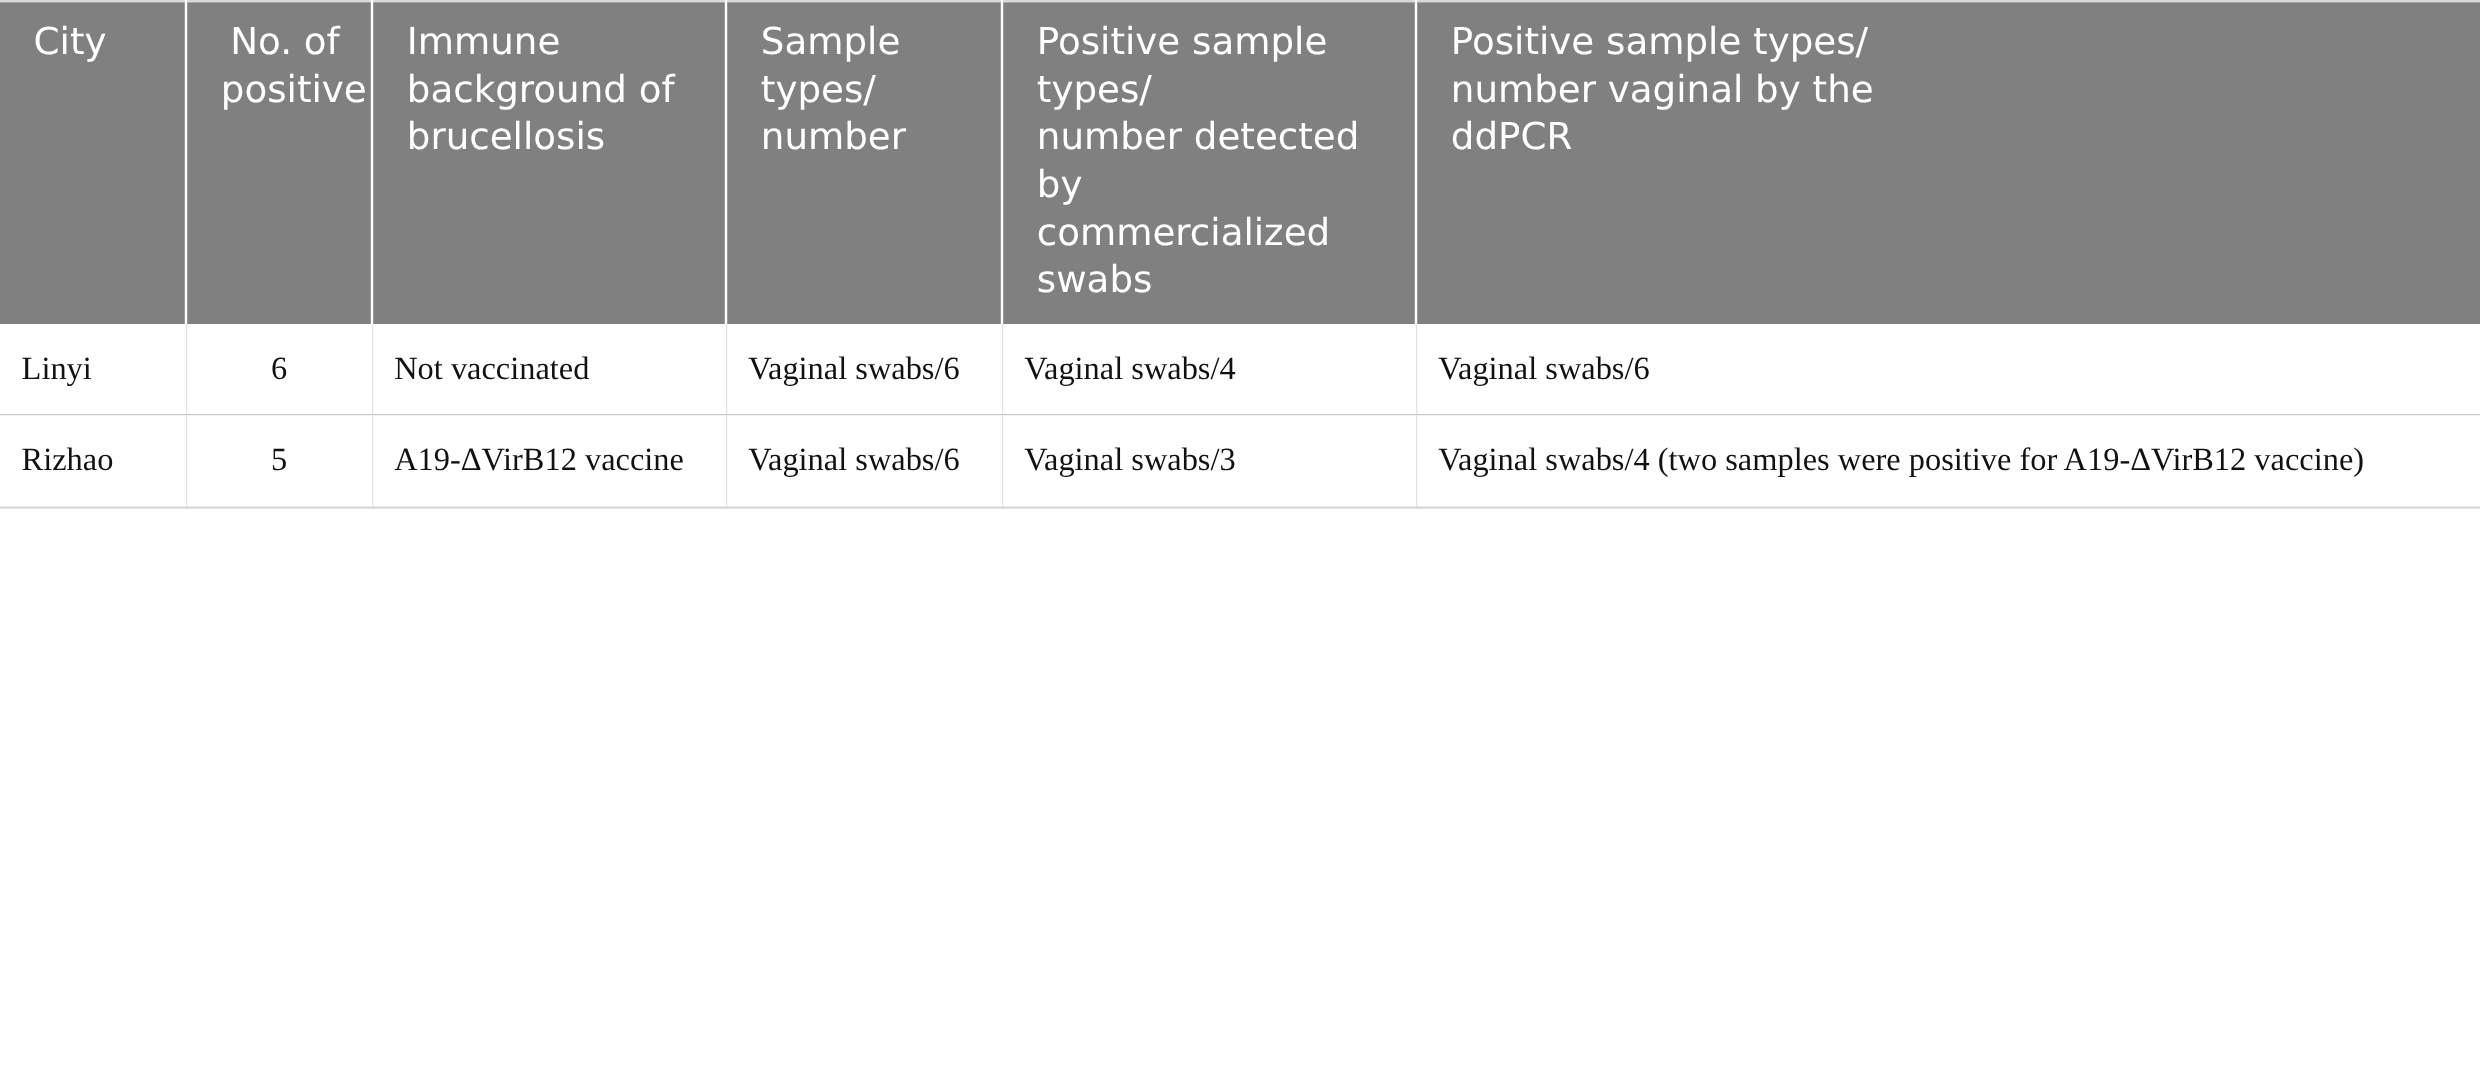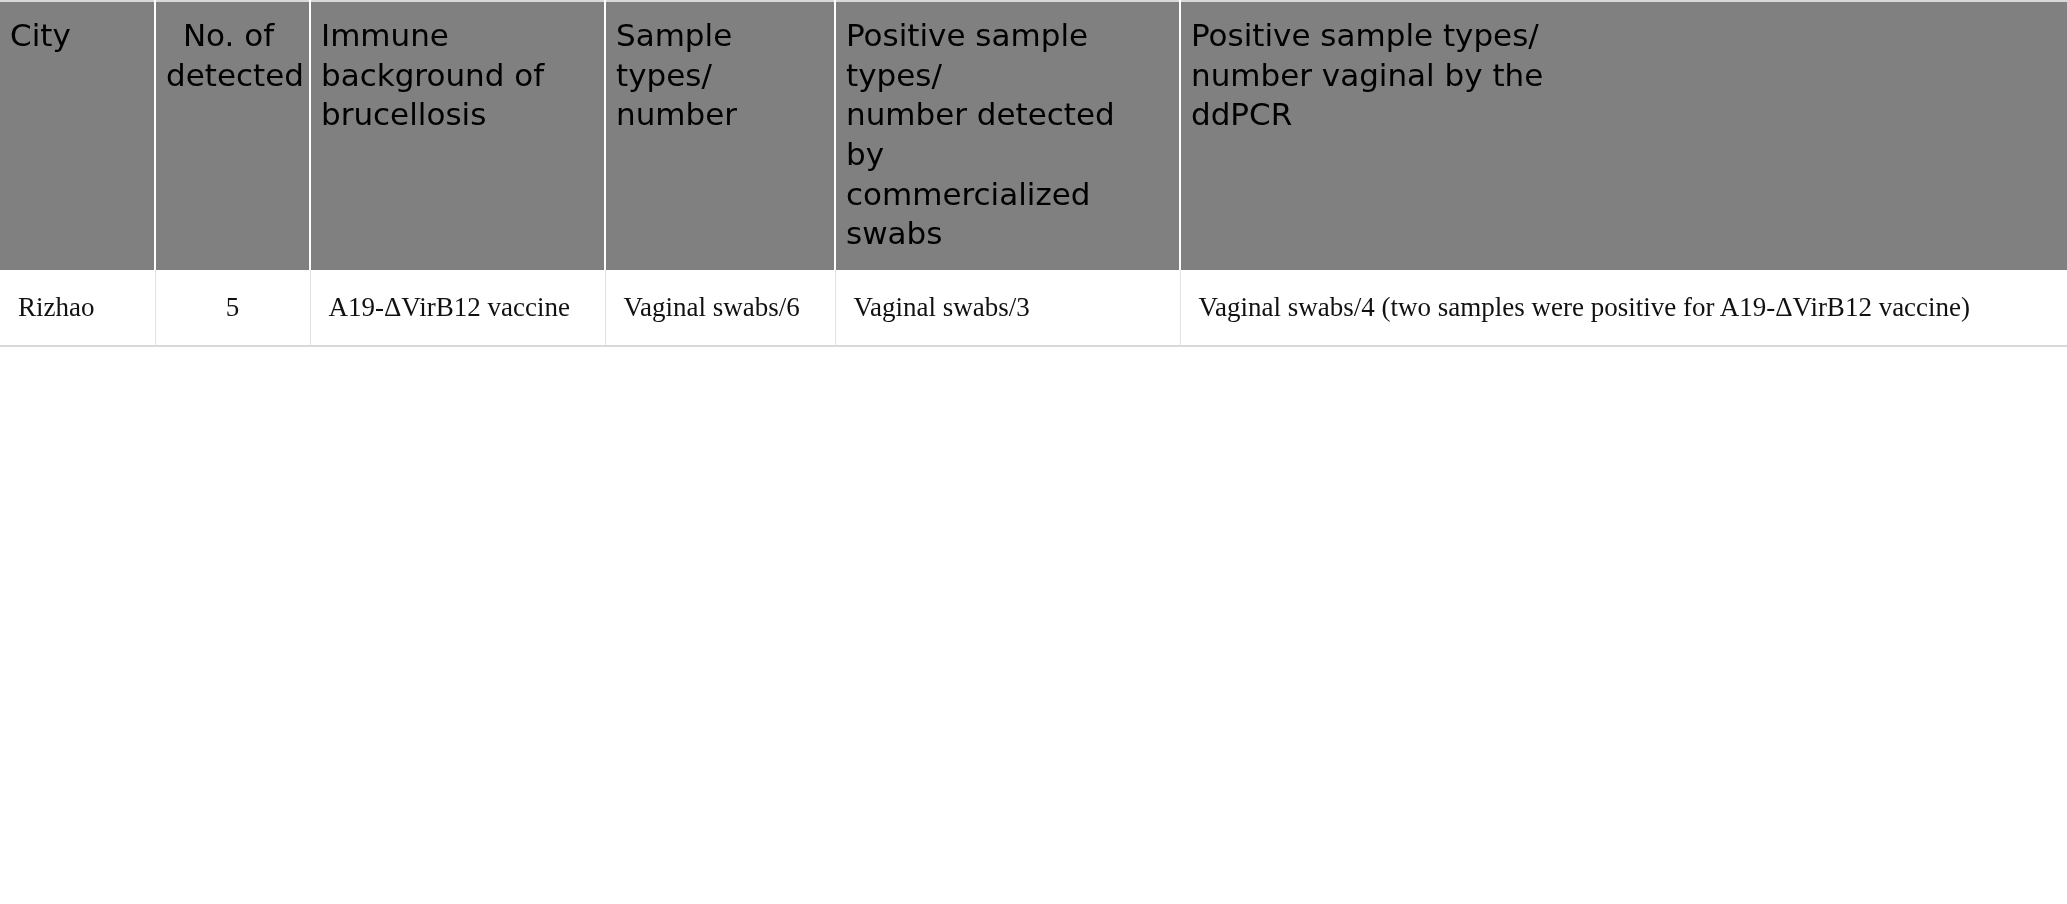--- a/index.html
+++ b/index.html
@@ -27,28 +27,28 @@
     border-top: 2px solid #d9d9d9;
     border-bottom: 2px solid #d9d9d9;
   }
 
   
   thead tr {
     background: #808080;
   }
   thead th {
     background: #808080;
-    color: #000000;
+    color: #ffffff;
     font-family: "DejaVu Sans", "Liberation Sans", sans-serif;
     font-weight: 400;
     font-size: 31px;
     line-height: 1.28;
     text-align: left;
     vertical-align: top;
-    padding: 14px 18px 16px 10px;
+    padding: 14px 18px 16px 28px;
     border-right: 2px solid #ffffff;
     box-sizing: border-box;
     height: 152px;
   }
   thead th:last-child {
     border-right: none;
   }
   thead th.num {
     text-align: center;
     margin-top: 32px;
@@ -100,21 +100,21 @@
       <col class="c-kits">
       <col class="c-ddpcr">
     </colgroup>
     <thead>
       <tr>
         <th>
           <span>City</span>
         </th>
         <th class="num">
           <span>No. of</span><br>
-          <span>detected</span>
+          <span>positive</span>
         </th>
         <th>
           <span>Immune</span><br>
           <span>background of</span><br>
           <span>brucellosis</span>
         </th>
         <th>
           <span>Sample types/</span><br>
           <span>number</span>
         </th>
@@ -125,20 +125,28 @@
         </th>
         <th>
           <span>Positive sample types/</span><br>
           <span>number vaginal by the</span><br>
           <span>ddPCR</span>
         </th>
       </tr>
     </thead>
     <tbody>
       <tr>
+        <td>Linyi</td>
+        <td class="num">6</td>
+        <td>Not vaccinated</td>
+        <td>Vaginal swabs/6</td>
+        <td>Vaginal swabs/4</td>
+        <td>Vaginal swabs/6</td>
+      </tr>
+      <tr>
         <td>Rizhao</td>
         <td class="num">5</td>
         <td>A19-ΔVirB12 vaccine</td>
         <td>Vaginal swabs/6</td>
         <td>Vaginal swabs/3</td>
         <td>Vaginal swabs/4 (two samples were positive for A19-ΔVirB12 vaccine)</td>
       </tr>
 
     </tbody>
   </table>

